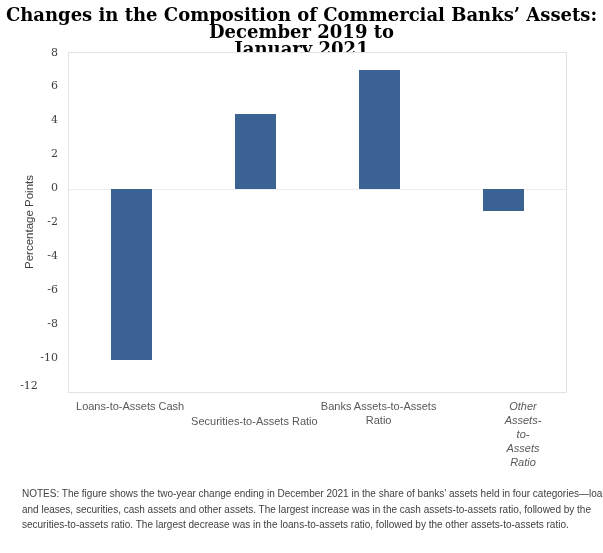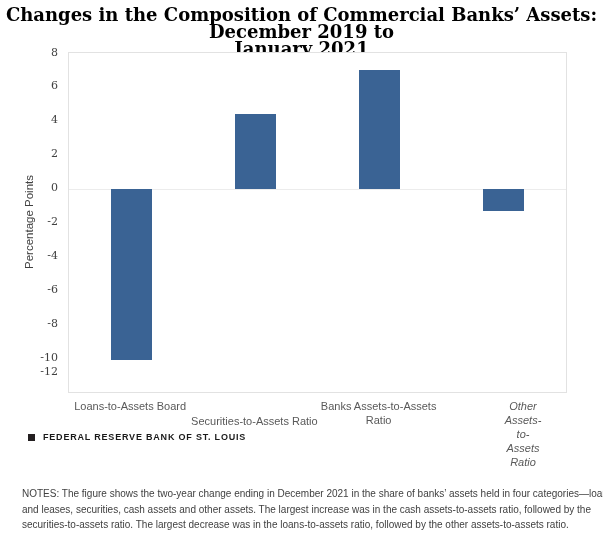--- a/index.html
+++ b/index.html
@@ -117,44 +117,40 @@
       <div class="tick-label" style="top: -6px;">8</div>
       <div class="tick-label" style="top: 27px;">6</div>
       <div class="tick-label" style="top: 61px;">4</div>
       <div class="tick-label" style="top: 95px;">2</div>
       <div class="tick-label" style="top: 129px;">0</div>
       <div class="tick-label" style="top: 163px;">-2</div>
       <div class="tick-label" style="top: 197px;">-4</div>
       <div class="tick-label" style="top: 231px;">-6</div>
       <div class="tick-label" style="top: 265px;">-8</div>
       <div class="tick-label" style="top: 299px;">-10</div>
-      <div class="tick-label" style="top: 313px;">-12</div>
+      <div class="tick-label" style="top: 327px; text-align: center;">-12</div>
     </div>
 
   <div class="plot" style="border-color: rgb(226, 226, 226);">
       <div class="zero-line" style="top: 136px; background: rgb(236, 236, 236);"></div>
       <div class="bar" style="left: 42px; width: 41px; top: 136px; height: 171px; background: rgb(58, 99, 148);"></div>
       <div class="bar" style="left: 166px; width: 41px; top: 61px; height: 75px; background: rgb(58, 99, 148);"></div>
       <div class="bar" style="left: 290px; width: 41px; top: 17px; height: 119px; background: rgb(58, 99, 148);"></div>
       <div class="bar" style="left: 414px; width: 41px; top: 136px; height: 22px; background: rgb(58, 99, 148);"></div>
     </div>
 
   <div class="xlabels">
-      <div class="xlabel" style="left: 62.125px;">Loans-to-Assets Board</div>
+      <div class="xlabel" style="left: 62.125px;">Loans-to-Assets Cash</div>
       <div class="xlabel" style="left: 186.375px; margin-top: 15px;">Securities-to-Assets Ratio</div>
       <div class="xlabel" style="left: 310.625px;">Banks Assets-to-Assets
 Ratio</div>
       <div class="xlabel" style="left: 455px; font-style: italic;">Other Assets-to-Assets
 Ratio</div>
     </div>
 
-  <div class="brand">
-    <span class="brand-square" style="background: rgb(35, 31, 32);"></span>
-    <span>FEDERAL RESERVE BANK OF ST. LOUIS</span>
-  </div>
 
 
   <div class="notes">
       <div>NOTES: The figure shows the two-year change ending in December 2021 in the share of banks’ assets held in four categories—loans</div>
       <div>and leases, securities, cash assets and other assets. The largest increase was in the cash assets-to-assets ratio, followed by the</div>
       <div>securities-to-assets ratio. The largest decrease was in the loans-to-assets ratio, followed by the other assets-to-assets ratio.</div>
     </div>
 
 </div>
 

